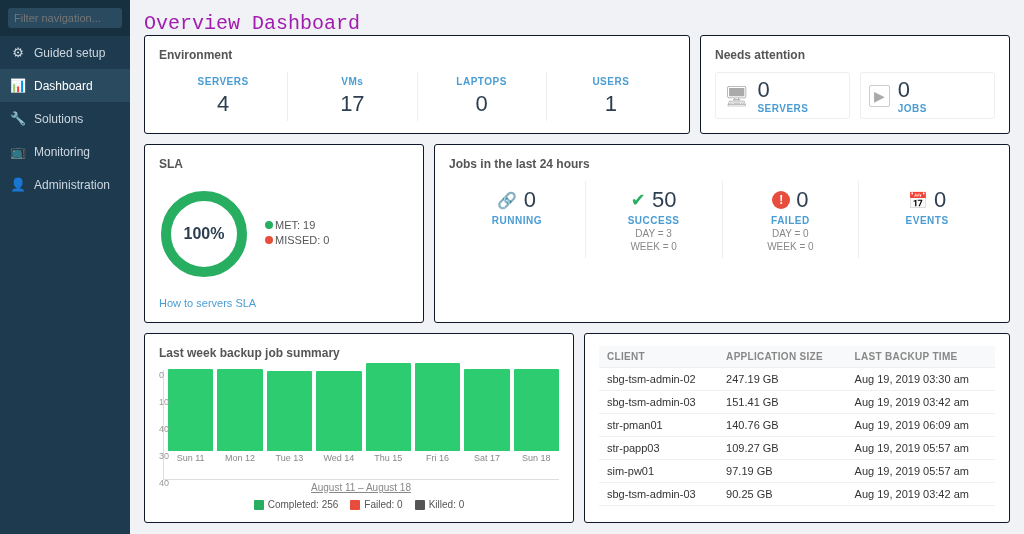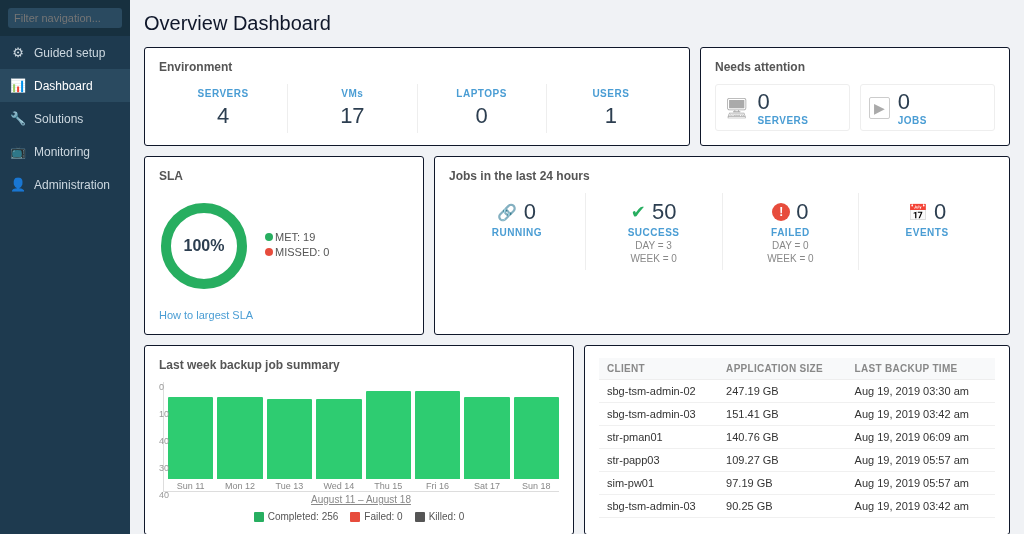--- a/index.html
+++ b/index.html
@@ -42,22 +42,23 @@
     
     .main {
       flex: 1;
       overflow-y: auto;
       padding: 12px 14px;
       background: #f0f2f5;
     }
     .page-title {
       font-size: 20px;
       font-weight: 300;
-      color: #0f172a;
-      margin-bottom: 12px;
+      color: #a21caf;
+      margin-bottom: 0;
+      font-family: Liberation Mono, monospace;
     }
 
     
     .card {
       background: #fff;
       border: 1px solid #0f172a;
       border-radius: 3px;
       padding: 12px 14px;
     }
 
@@ -375,21 +376,21 @@
           <div>
             <span class="legend-dot" style="background:#27ae60;"></span>
             <span>MET: 19</span>
           </div>
           <div>
             <span class="legend-dot" style="background:#e74c3c;"></span>
             <span>MISSED: 0</span>
           </div>
         </div>
       </div>
-      <a class="sla-link">How to largest SLA</a>
+      <a class="sla-link">How to servers SLA</a>
     </div>
 
     <div class="card jobs-card">
       <div class="card-title">Jobs in the last 24 hours</div>
       <div class="jobs-stats">
         <div class="job-stat">
           <div class="job-stat-main">
             <span class="job-icon" style="color:#3498db;">🔗</span>
             <span class="job-count">0</span>
           </div>
@@ -431,21 +432,21 @@
       <div style="position:relative;">
         <div style="display:flex;">
           <div class="chart-y-labels">
             <span>40</span>
             <span>30</span>
             <span>40</span>
             <span>10</span>
             <span>0</span>
           </div>
           <div style="flex:1;padding-left:4px;">
-            <div style="display:flex;align-items:flex-end;height:110px;gap:4px;border-left:1px solid #ddd;border-bottom:1px solid #ddd;padding:4px 0 0 4px;">
+            <div style="display:flex;align-items:flex-end;height:110px;gap:4px;border-left:1px solid #ddd;border-bottom:1px solid #ddd;padding:4px 0 16px 4px;">
               <div class="bar-group">
                 <div class="bar" style="height:82px;"></div>
                 <div class="bar-label">Sun 11</div>
               </div>
               <div class="bar-group">
                 <div class="bar" style="height:82px;"></div>
                 <div class="bar-label">Mon 12</div>
               </div>
               <div class="bar-group">
                 <div class="bar" style="height:80px;"></div>

